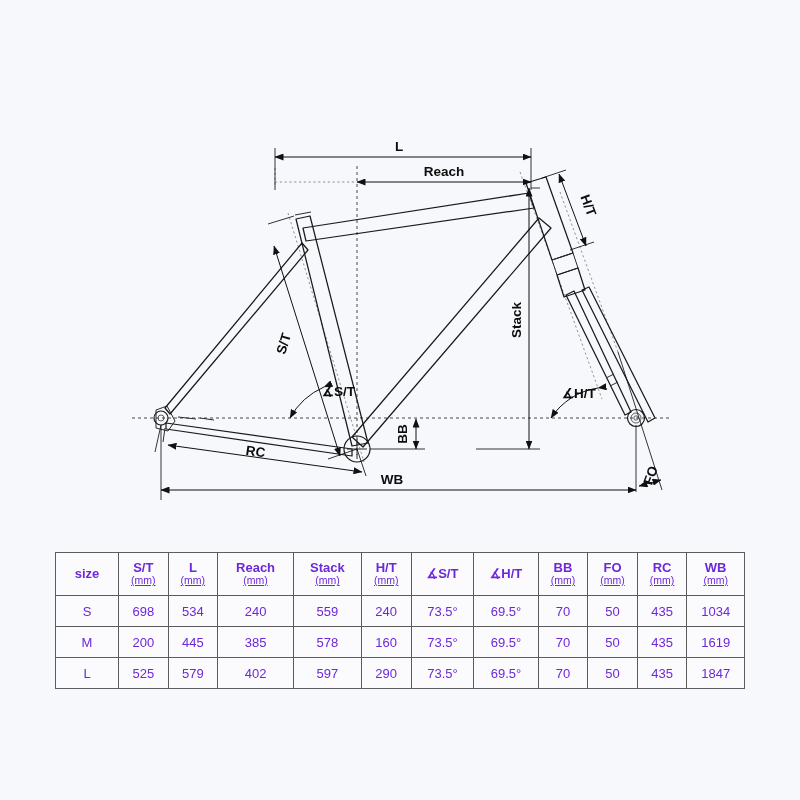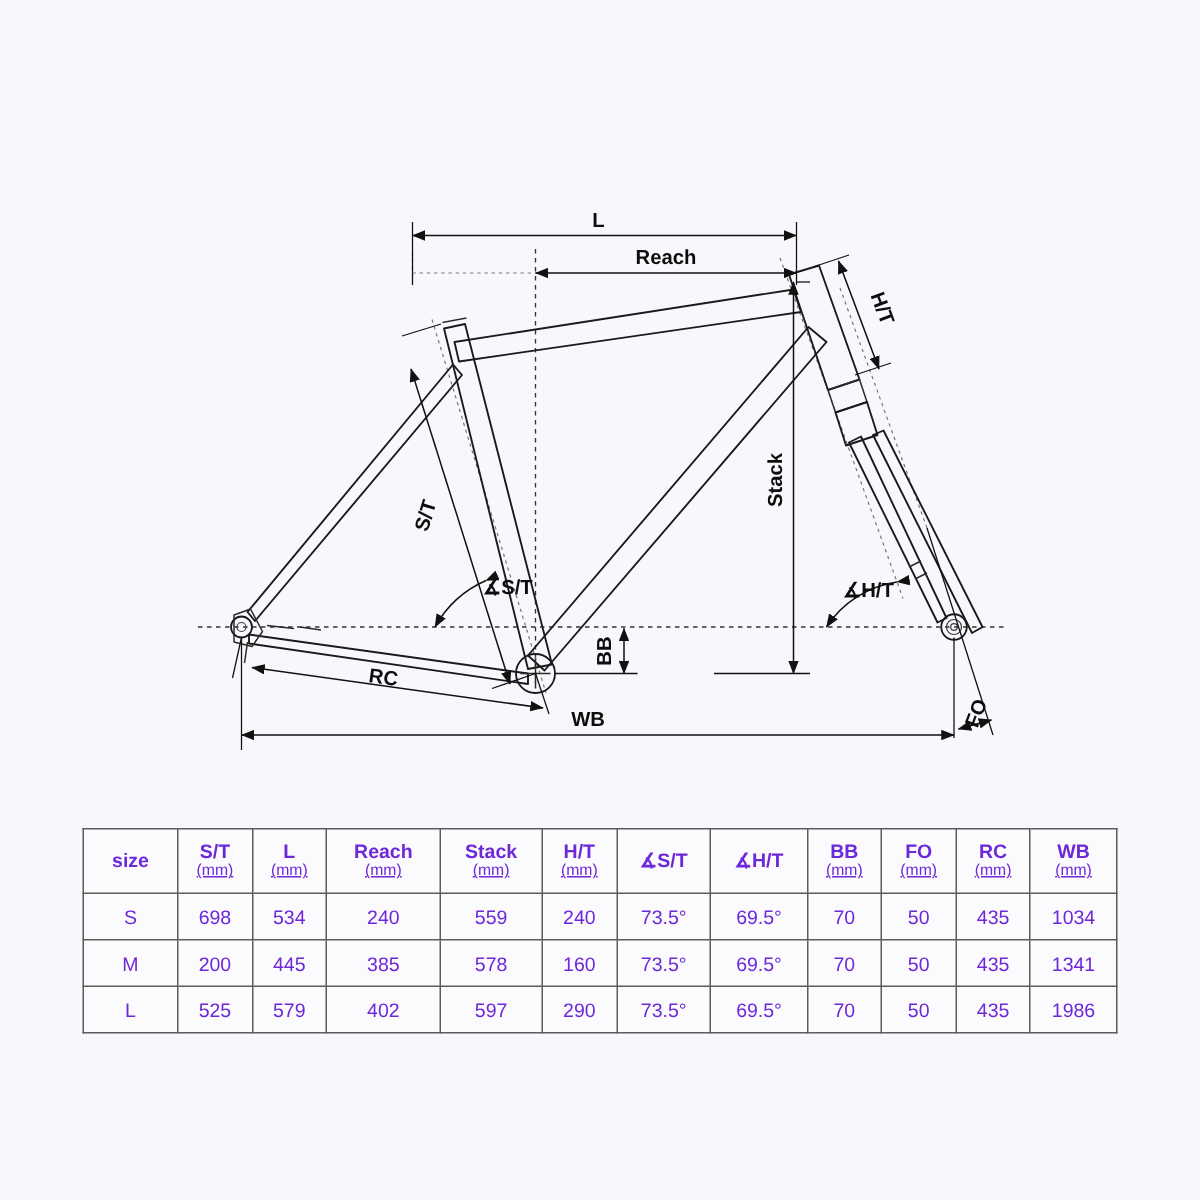--- a/index.html
+++ b/index.html
@@ -259,33 +259,33 @@
             <td>200</td>
             <td>445</td>
             <td>385</td>
             <td>578</td>
             <td>160</td>
             <td>73.5°</td>
             <td>69.5°</td>
             <td>70</td>
             <td>50</td>
             <td>435</td>
-            <td>1341</td>
+            <td>1619</td>
           </tr>
           <tr>
             <td>L</td>
             <td>525</td>
             <td>579</td>
             <td>402</td>
             <td>597</td>
             <td>290</td>
             <td>73.5°</td>
             <td>69.5°</td>
             <td>70</td>
             <td>50</td>
             <td>435</td>
-            <td>1986</td>
+            <td>1847</td>
           </tr>
         </tbody>
     </table>
   </div>
 
 </div>
 
 </body></html>

